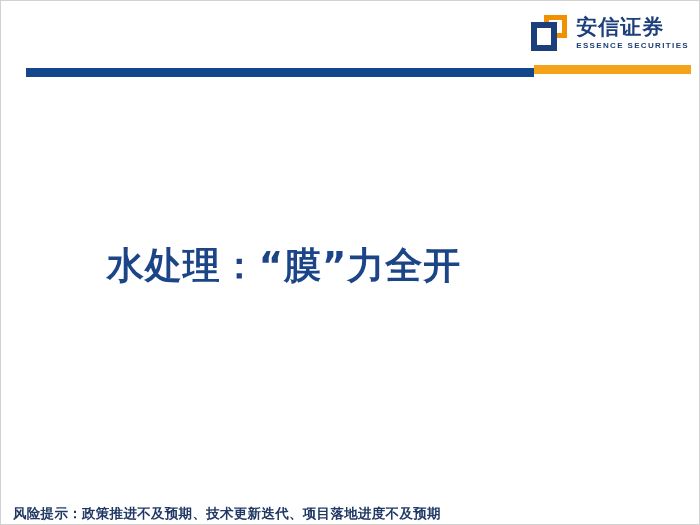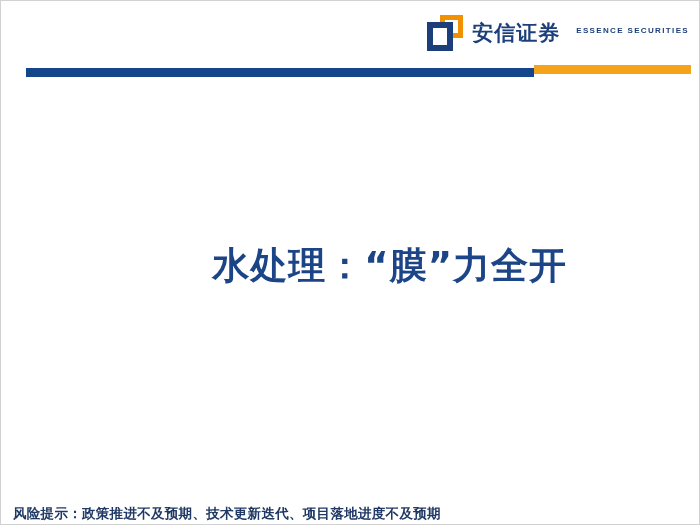--- a/index.html
+++ b/index.html
@@ -74,24 +74,23 @@
     width: 23px;
     height: 23px;
     border: 5px solid #F29100;
     box-sizing: border-box;
     border-bottom-color: transparent;
     border-left-color: transparent;
   }
 
   .brand-text {
     display: flex;
-    flex-direction: row;
+    flex-direction: column;
     justify-content: center;
     line-height: 1;
-    gap: 16px;
   }
 
   .brand-cn {
     font-family: "DejaVu Sans", "Liberation Sans", sans-serif;
     font-size: 21px;
     font-weight: bold;
     color: #1C3F7C;
     letter-spacing: 1px;
     white-space: nowrap;
   }
@@ -124,21 +123,21 @@
     height: 9px;
     background: #F5A31A;
   }
 
   
   .title-area {
     position: absolute;
     left: 0;
     top: 240px;
     width: 566px;
-    text-align: right;
+    text-align: center;
   }
 
   .slide-title {
     display: inline-block;
     font-family: "DejaVu Sans", "Liberation Sans", sans-serif;
     font-size: 37px;
     font-weight: bold;
     color: #1C4587;
     letter-spacing: 1px;
     white-space: nowrap;

